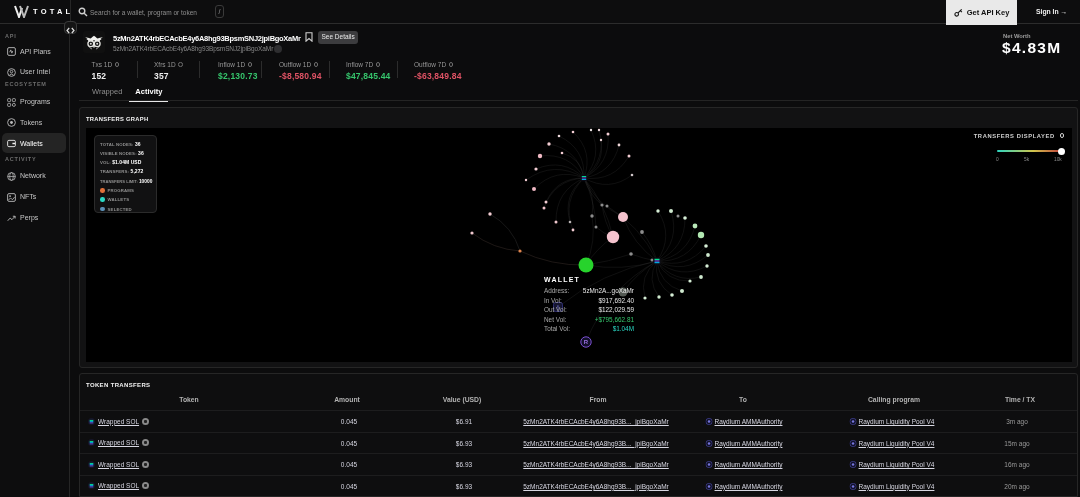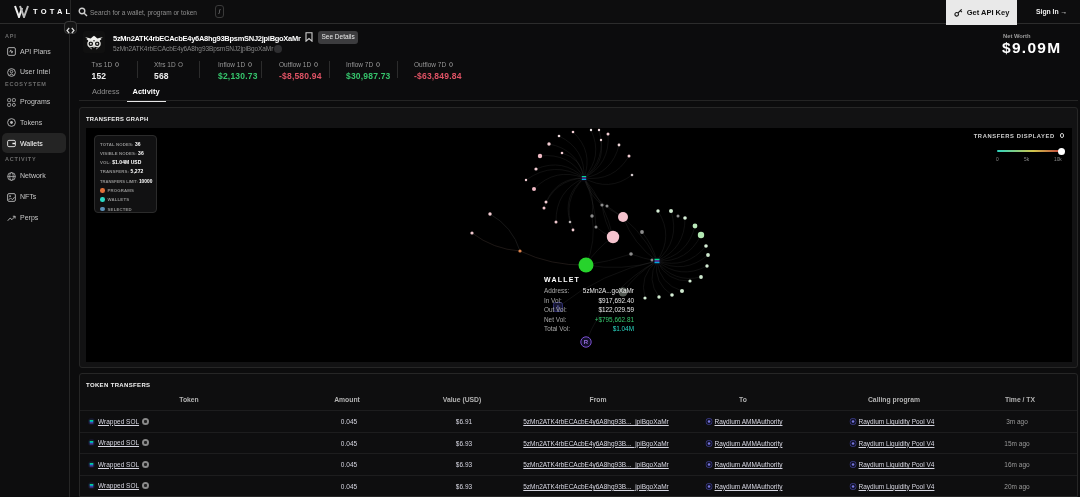--- a/index.html
+++ b/index.html
@@ -180,55 +180,55 @@
 <path d="M6 15.5 Q7 17.5 9 18 M16 15.5 Q15 17.5 13 18" stroke="#b8b8b4" stroke-width="0.8" fill="none"></path>
   </svg>
 <div id="addr">5zMn2ATK4rbECAcbE4y6A8hg93BpsmSNJ2jpiBgoXaMr</div>
 <svg id="bkm" width="8" height="10" viewBox="0 0 8 10">
     <path d="M1 0.8 h6 v8.4 l-3 -2.6 l-3 2.6 Z" stroke="#cfcfcf" stroke-width="1.1" fill="none"></path>
   </svg>
 <div id="seedet">See Details</div>
 <div id="addr2">5zMn2ATK4rbECAcbE4y6A8hg93BpsmSNJ2jpiBgoXaMr</div>
 <div id="addr2icon"></div>
 <div id="nw1">Net Worth</div>
-<div id="nw2">$9.09M</div>
+<div id="nw2">$4.83M</div>
 
 <div class="stat" style="left:91.5px">
     <div class="lb">Txs 1D<span class="ic"></span></div>
     <div class="vl">152</div>
   </div>
 <div class="sdiv" style="left:136.5px"></div>
 <div class="stat" style="left:154px">
     <div class="lb">Xfrs 1D<span class="ic"></span></div>
-    <div class="vl">568</div>
+    <div class="vl">357</div>
   </div>
 <div class="sdiv" style="left:199px"></div>
 <div class="stat" style="left:218px">
     <div class="lb">Inflow 1D<span class="ic"></span></div>
     <div class="vl green">$2,130.73</div>
   </div>
 <div class="sdiv" style="left:261px"></div>
 <div class="stat" style="left:279px">
     <div class="lb">Outflow 1D<span class="ic"></span></div>
     <div class="vl red">-$8,580.94</div>
   </div>
 <div class="sdiv" style="left:328.5px"></div>
 <div class="stat" style="left:346px">
     <div class="lb">Inflow 7D<span class="ic"></span></div>
-    <div class="vl green">$30,987.73</div>
+    <div class="vl green">$47,845.44</div>
   </div>
 <div class="sdiv" style="left:396.5px"></div>
 <div class="stat" style="left:414px">
     <div class="lb">Outflow 7D<span class="ic"></span></div>
     <div class="vl red">-$63,849.84</div>
   </div>
 
 <div id="tabline"></div>
 <div id="tabs">
-    <span class="tab">Address</span>
+    <span class="tab">Wrapped</span>
     <span class="tab on">Activity</span>
   </div>
 
 <div id="gpanel">
   <div id="gtitle">TRANSFERS GRAPH</div>
   <div id="gcanvas">
     <svg width="986" height="234" viewBox="0 0 986 234">
         <path d="M498.0 50.0 Q507.7 23.4 487.0 4.0" fill="none" stroke="#373737" stroke-width="0.45" opacity="0.65"></path>
         <path d="M498.0 50.0 Q524.5 35.9 522.0 6.0" fill="none" stroke="#373737" stroke-width="0.45" opacity="0.65"></path>
         <path d="M498.0 50.0 Q517.3 28.3 505.0 2.0" fill="none" stroke="#373737" stroke-width="0.45" opacity="0.65"></path>

